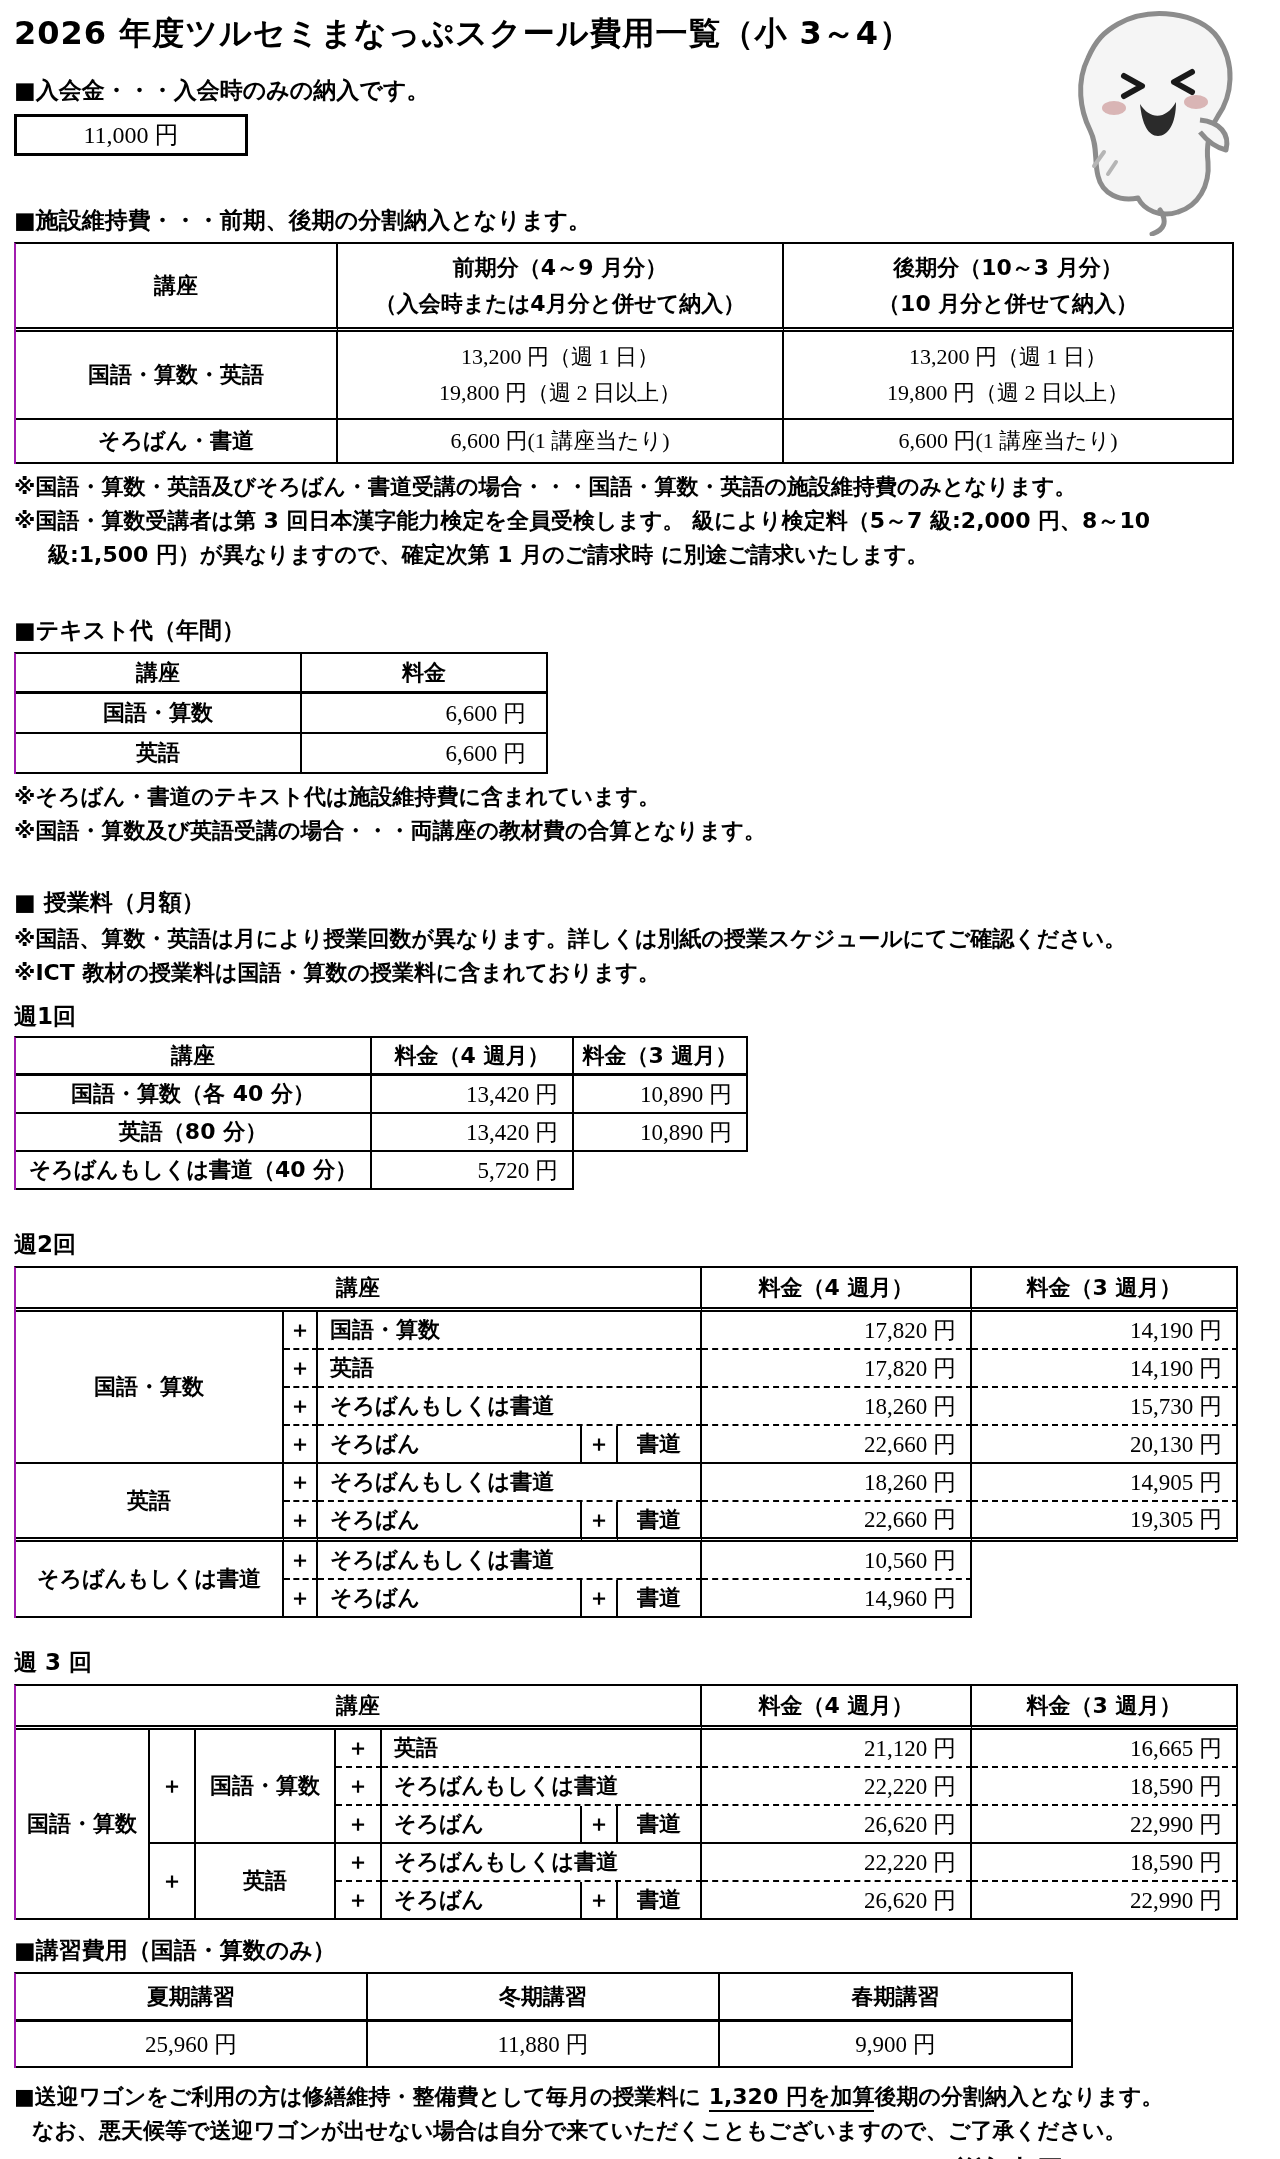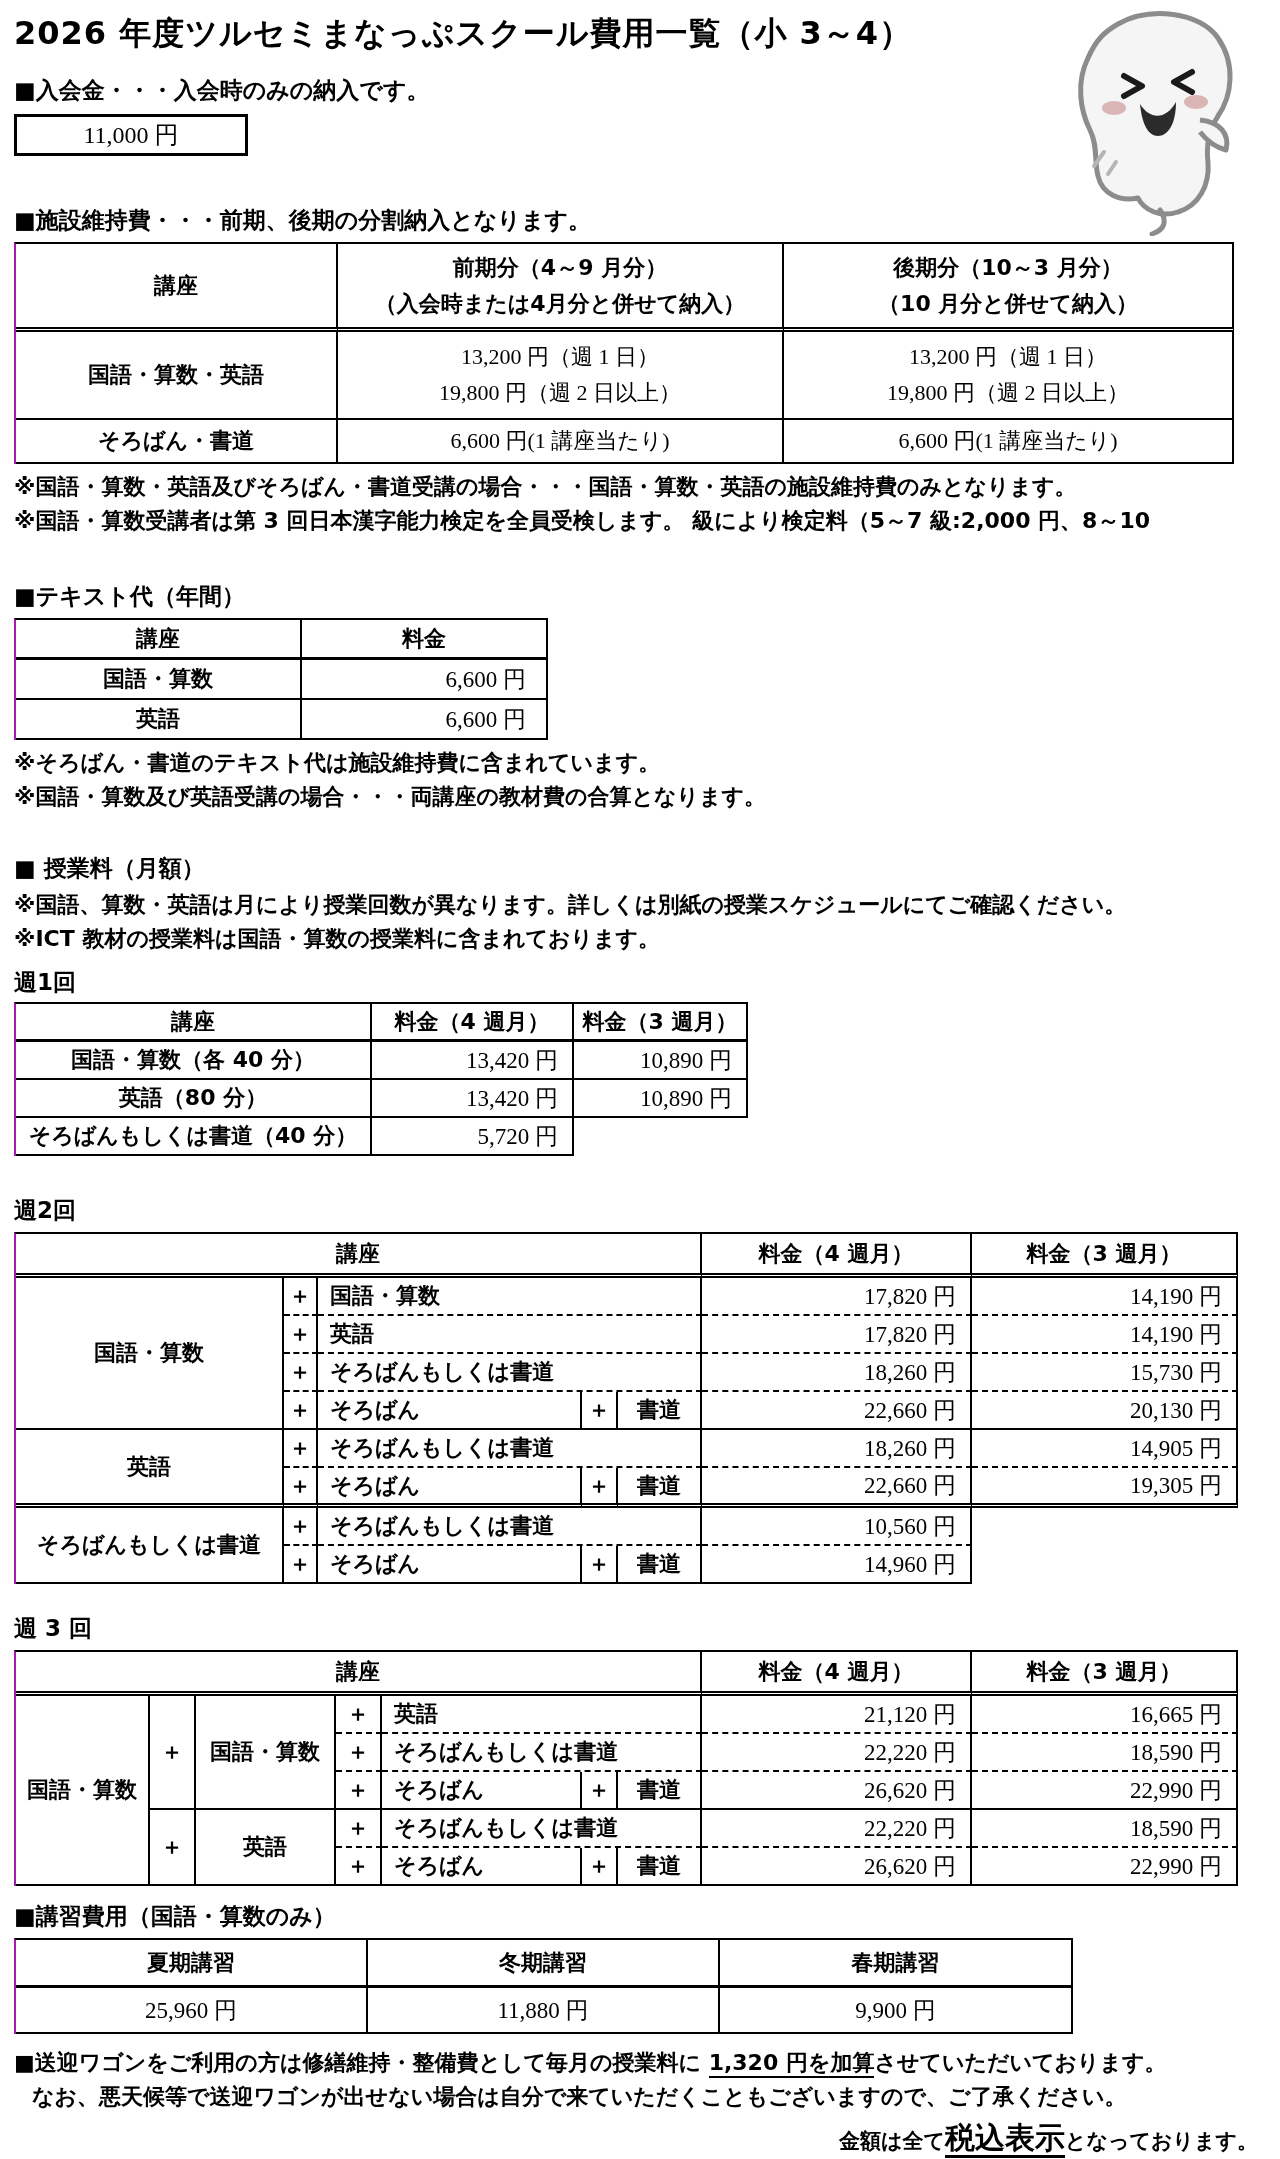--- a/index.html
+++ b/index.html
@@ -122,20 +122,21 @@
     </tr>
     <tr>
       <td class="one grp">そろばん・書道</td>
       <td class="one numline">6,600 円(1 講座当たり)</td>
       <td class="one numline">6,600 円(1 講座当たり)</td>
     </tr>
   </tbody>
     </table>
   <div class="note mt6">※国語・算数・英語及びそろばん・書道受講の場合・・・国語・算数・英語の施設維持費のみとなります。</div>
   <div class="note">※国語・算数受講者は第 3 回日本漢字能力検定を全員受検します。 級により検定料（5～7 級:2,000 円、8～10</div>
+  <div class="note indent">級:1,500 円）が異なりますので、確定次第 1 月のご請求時 に別途ご請求いたします。</div>
 
   <div class="h mt44">■テキスト代（年間）</div>
   <table class="t2 mt8">
     <colgroup>
         <col style="width:286px">
         <col style="width:246px">
       </colgroup>
     <tbody>
         <tr class="head">
       <td>講座</td>
@@ -342,20 +343,20 @@
     </tr>
     <tr>
       <td class="prc6">25,960 円</td>
       <td class="prc6">11,880 円</td>
       <td class="prc6">9,900 円</td>
     </tr>
   </tbody>
     </table>
 
   <div class="footer-note mt12">
-    <span>■送迎ワゴンをご利用の方は修繕維持・整備費として毎月の授業料に </span><span class="ul">1,320 円を加算</span><span>させていただいております。</span>
+    <span>■送迎ワゴンをご利用の方は修繕維持・整備費として毎月の授業料に </span><span class="ul">1,320 円を加算</span><span>後期の分割納入となります。</span>
   </div>
   <div class="footer-note second">なお、悪天候等で送迎ワゴンが出せない場合は自分で来ていただくこともございますので、ご了承ください。</div>
   <div class="taxline">
     <span>金額は全て</span><span class="emph">税込表示</span><span>となっております。</span>
   </div>
 
 </div>
 
 </body></html>

